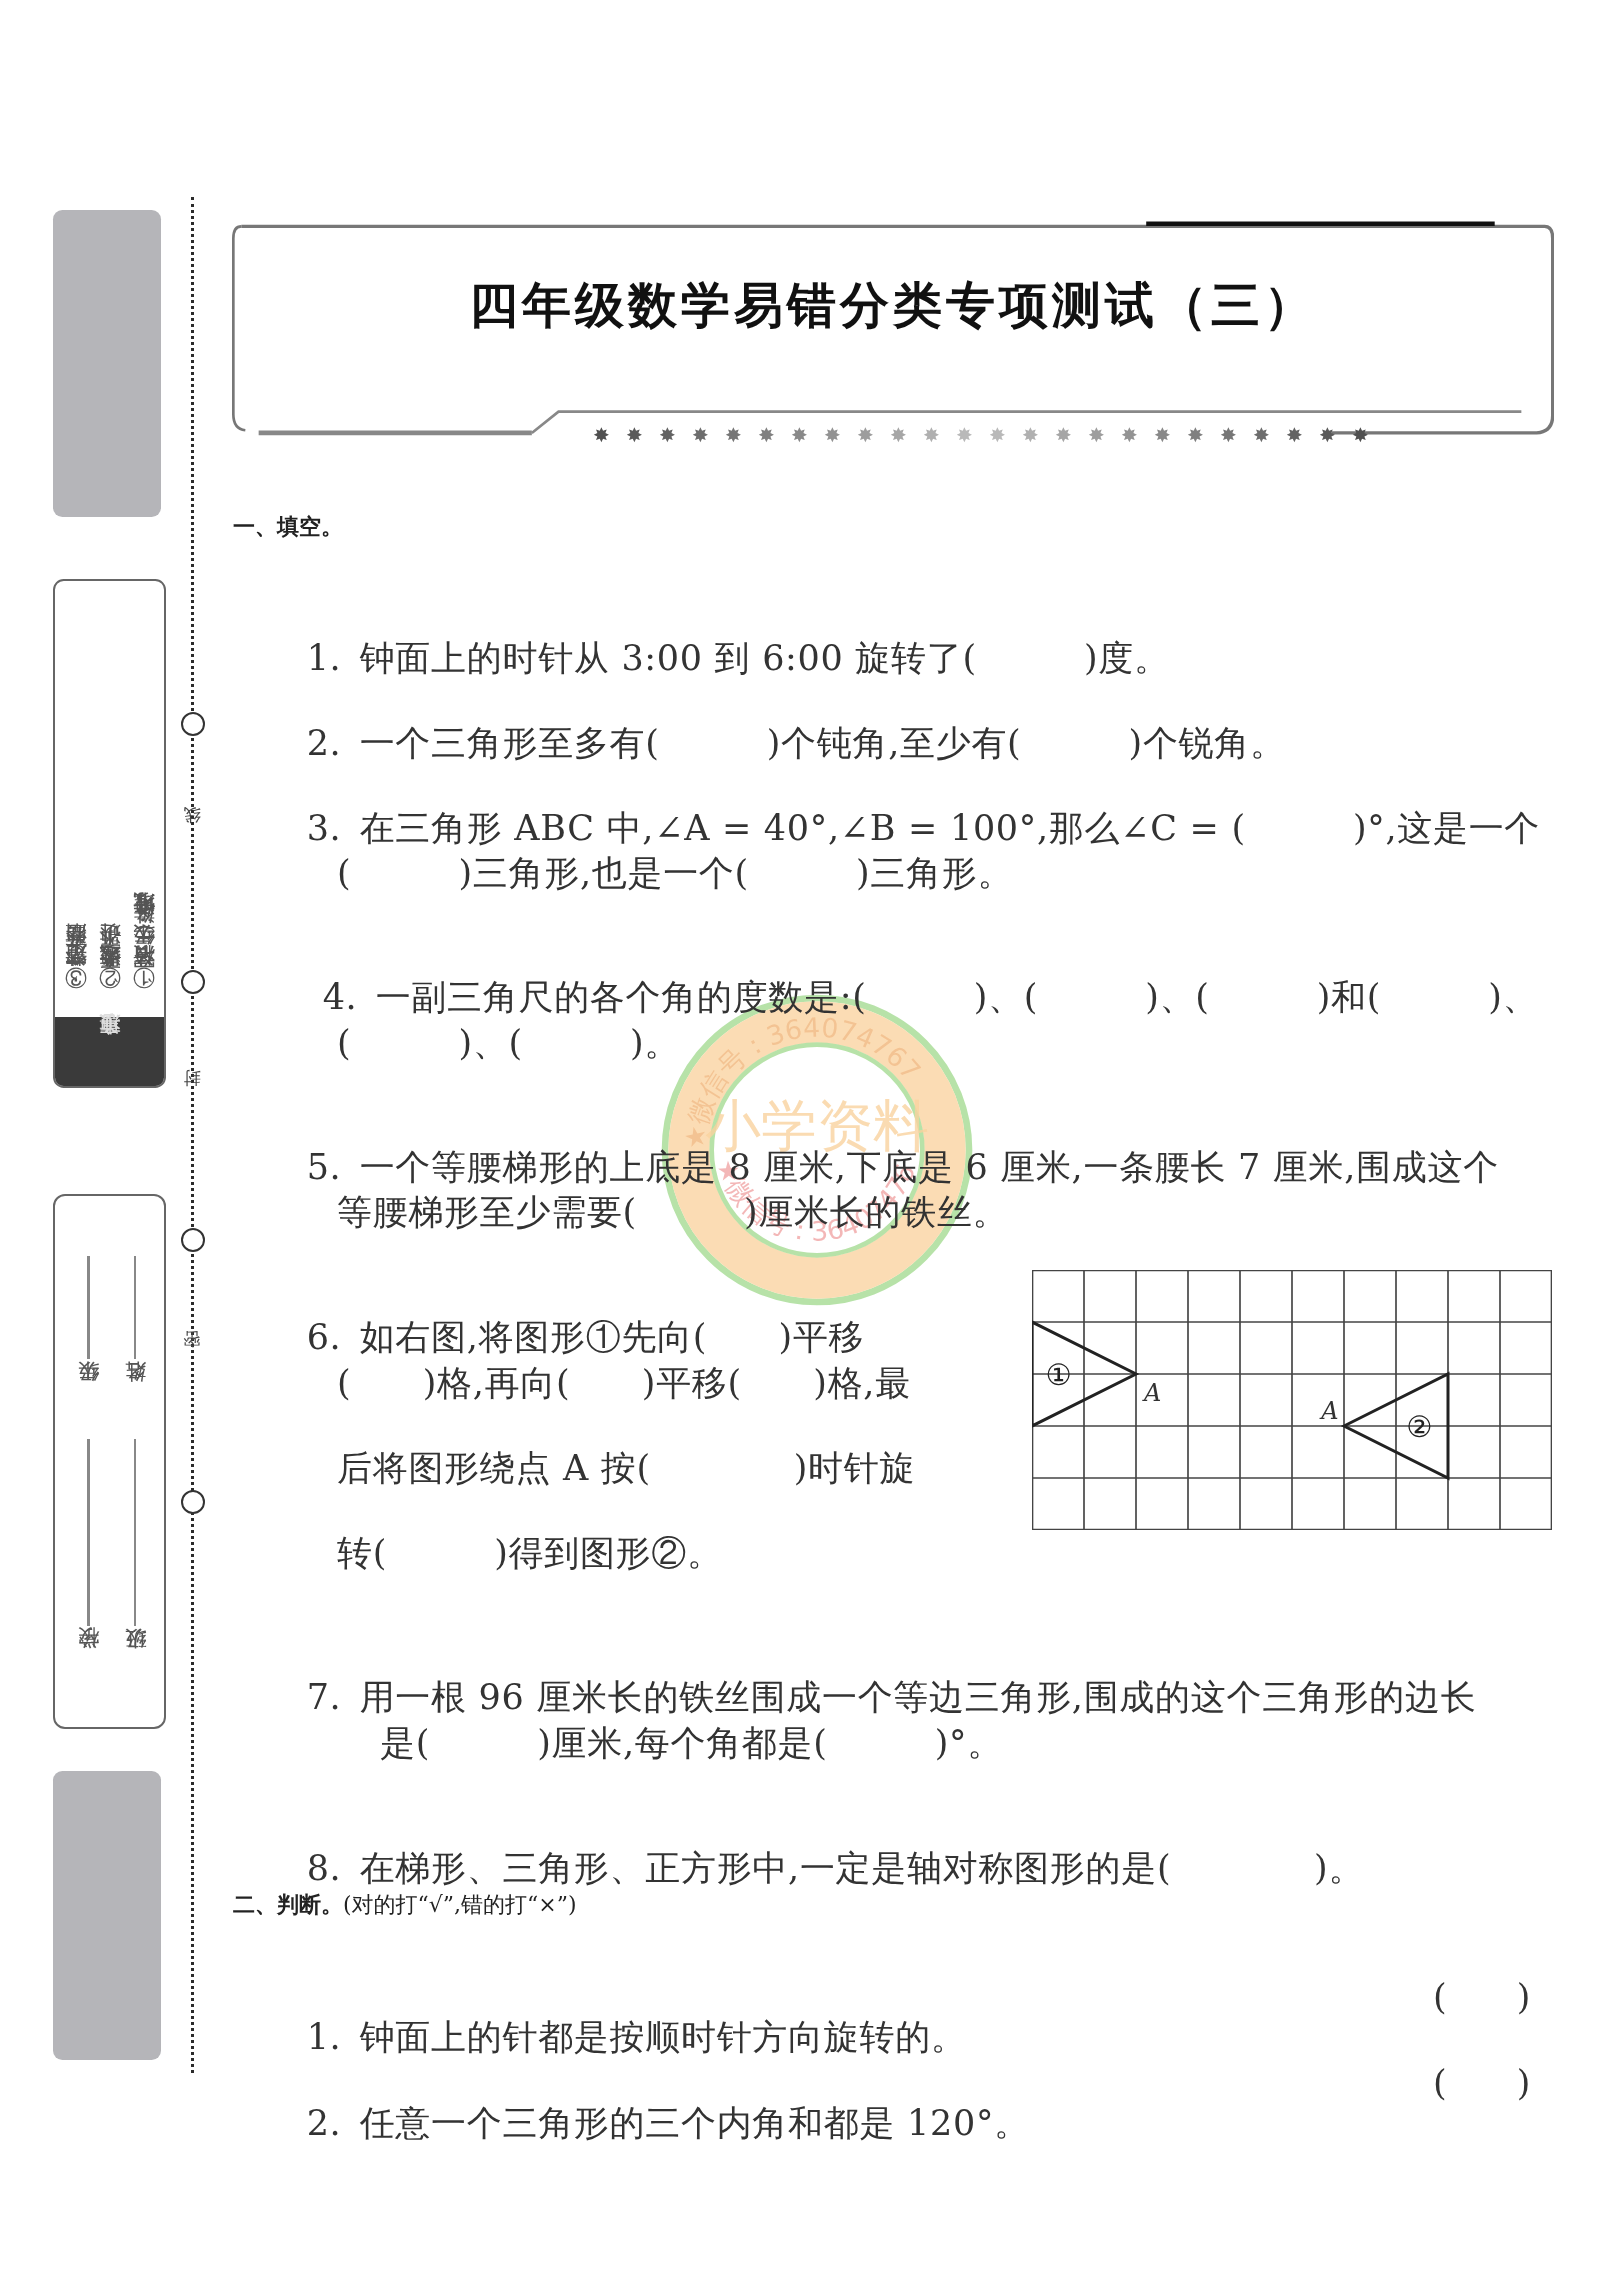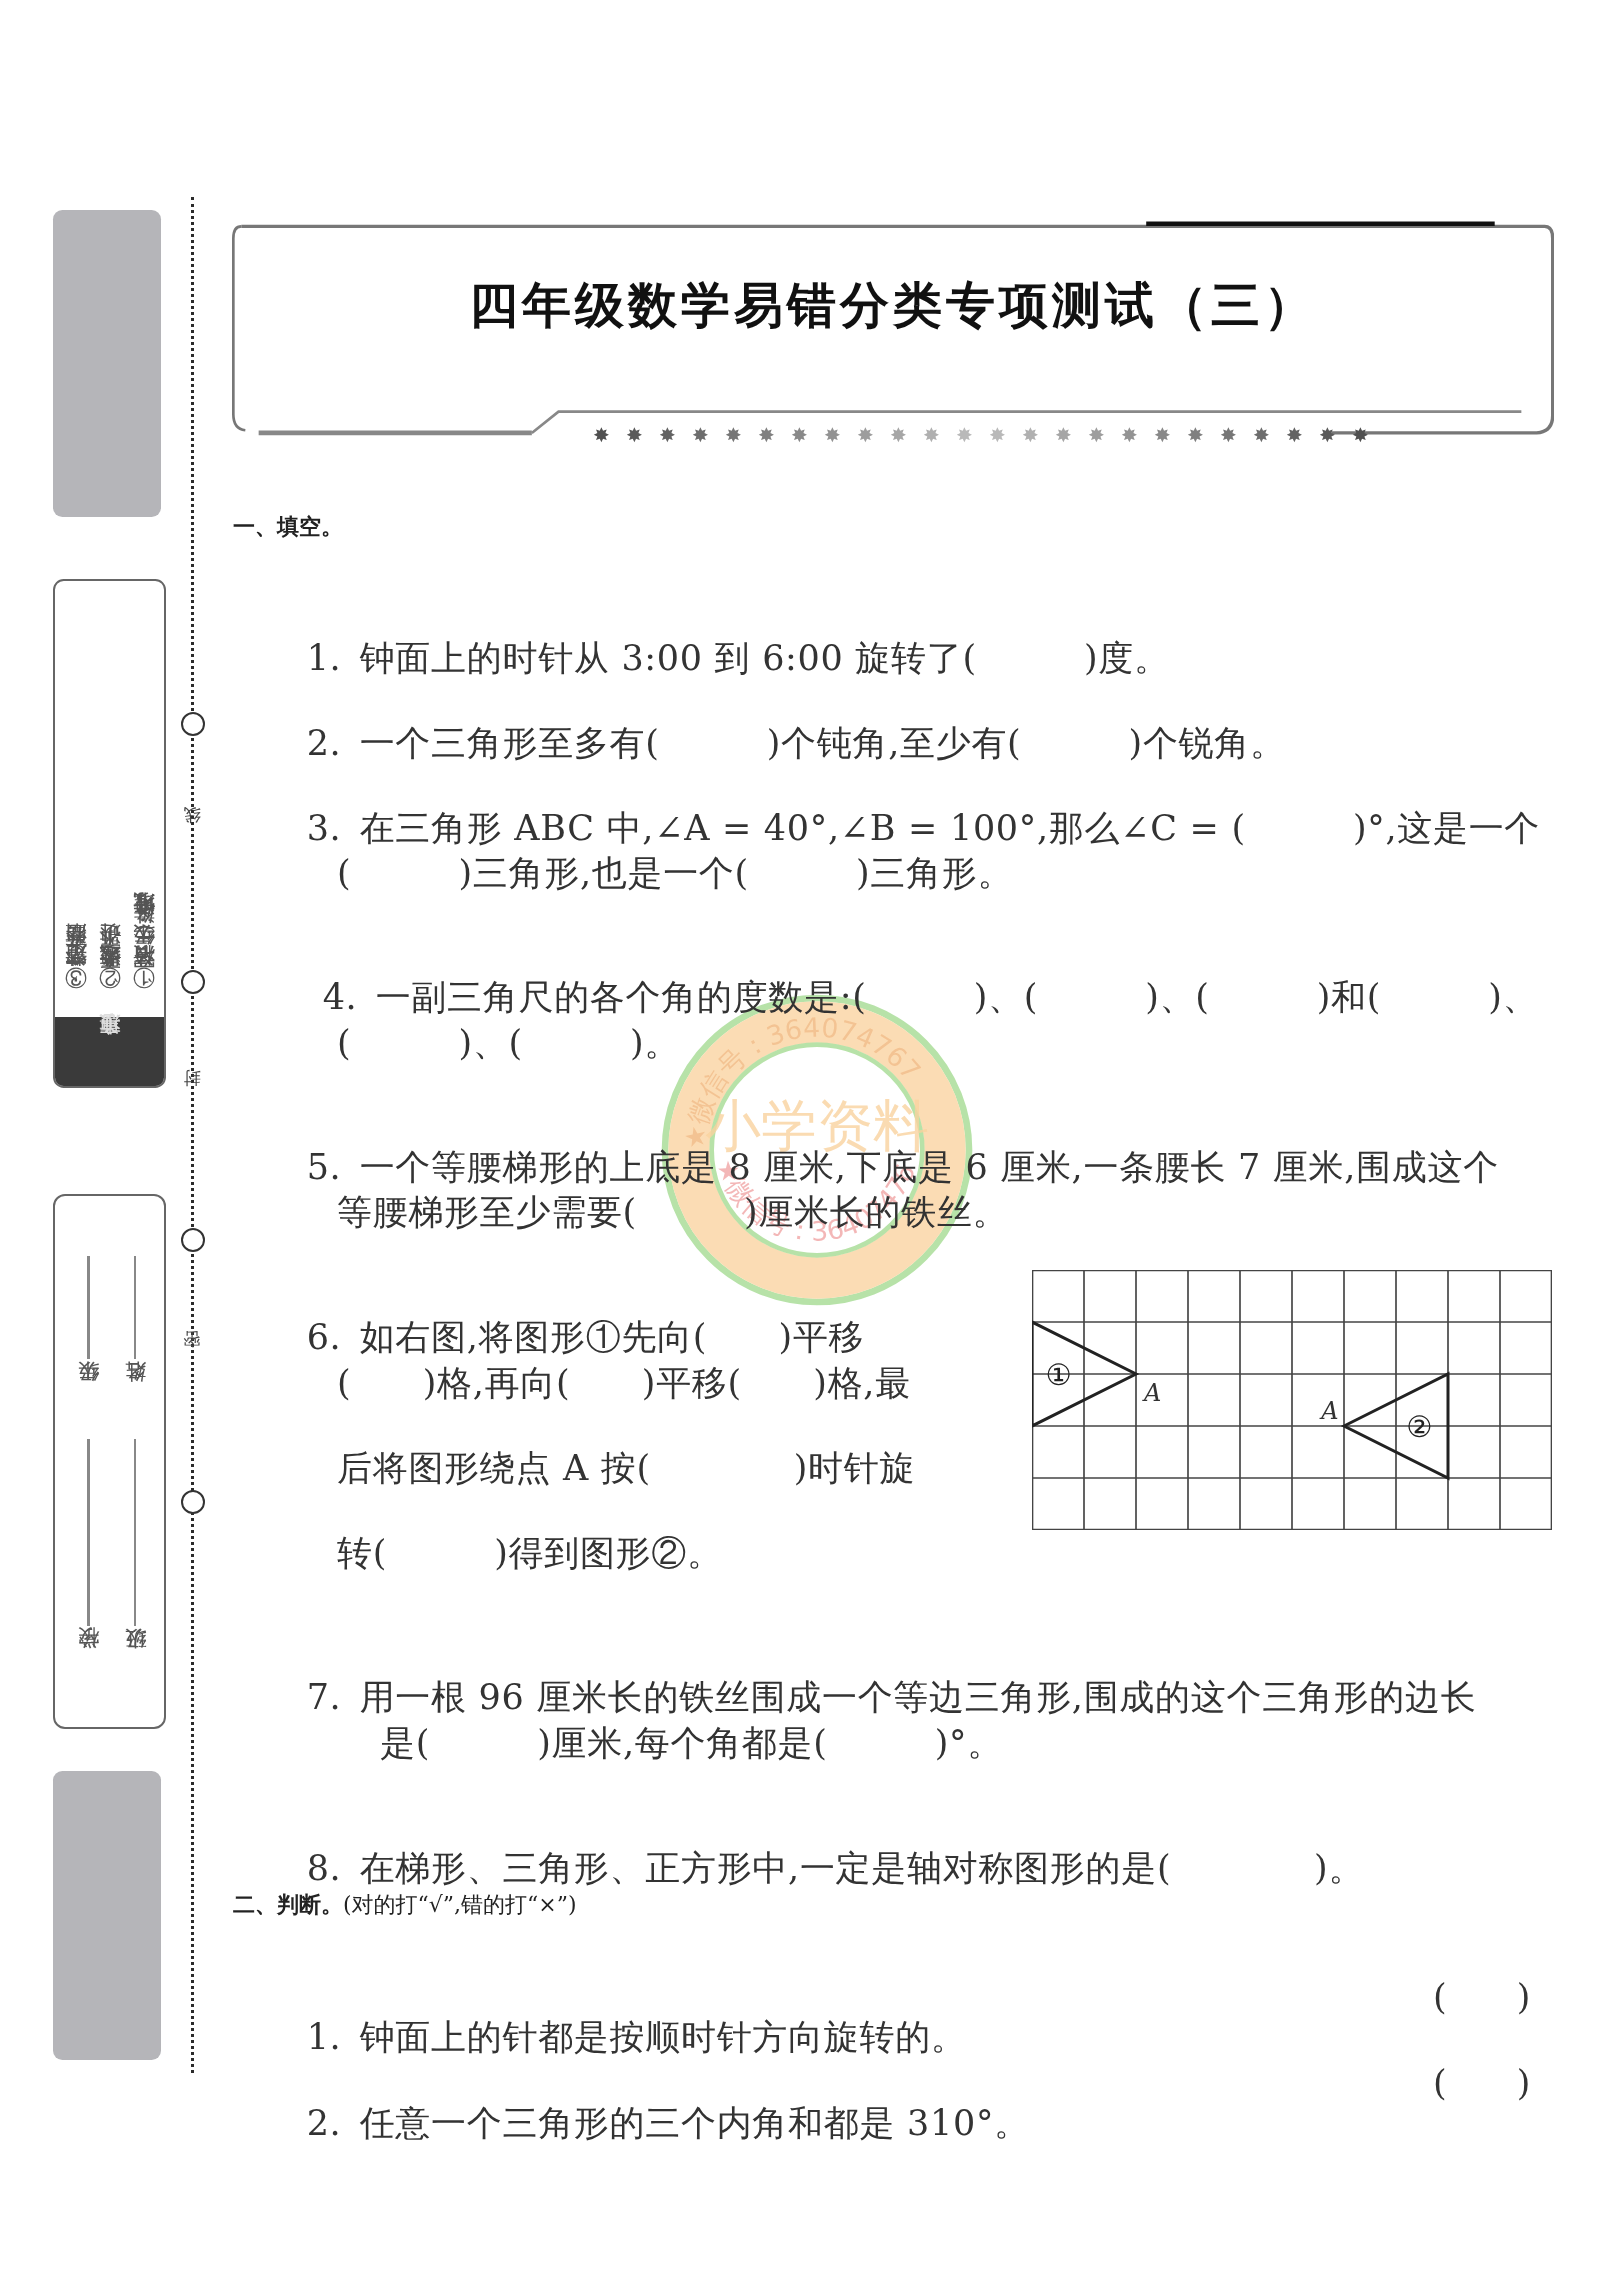--- a/index.html
+++ b/index.html
@@ -218,16 +218,16 @@
 <div class="section-h" style="top:1890px;">
   <span>二、判断。</span><span class="note">(对的打“√”,错的打“×”)</span>
 </div>
 
 <div class="q" style="left:283px;top:1974px;">
   <span class="num">1.</span><span>钟面上的针都是按顺时针方向旋转的。</span>
 </div>
 <div class="judge-paren" style="top:1974px;">(　　)</div>
 
 <div class="q" style="left:283px;top:2060px;">
-  <span class="num">2.</span><span>任意一个三角形的三个内角和都是 310°。</span>
+  <span class="num">2.</span><span>任意一个三角形的三个内角和都是 120°。</span>
 </div>
 <div class="judge-paren" style="top:2060px;">(　　)</div>
 
 
 </body></html>

